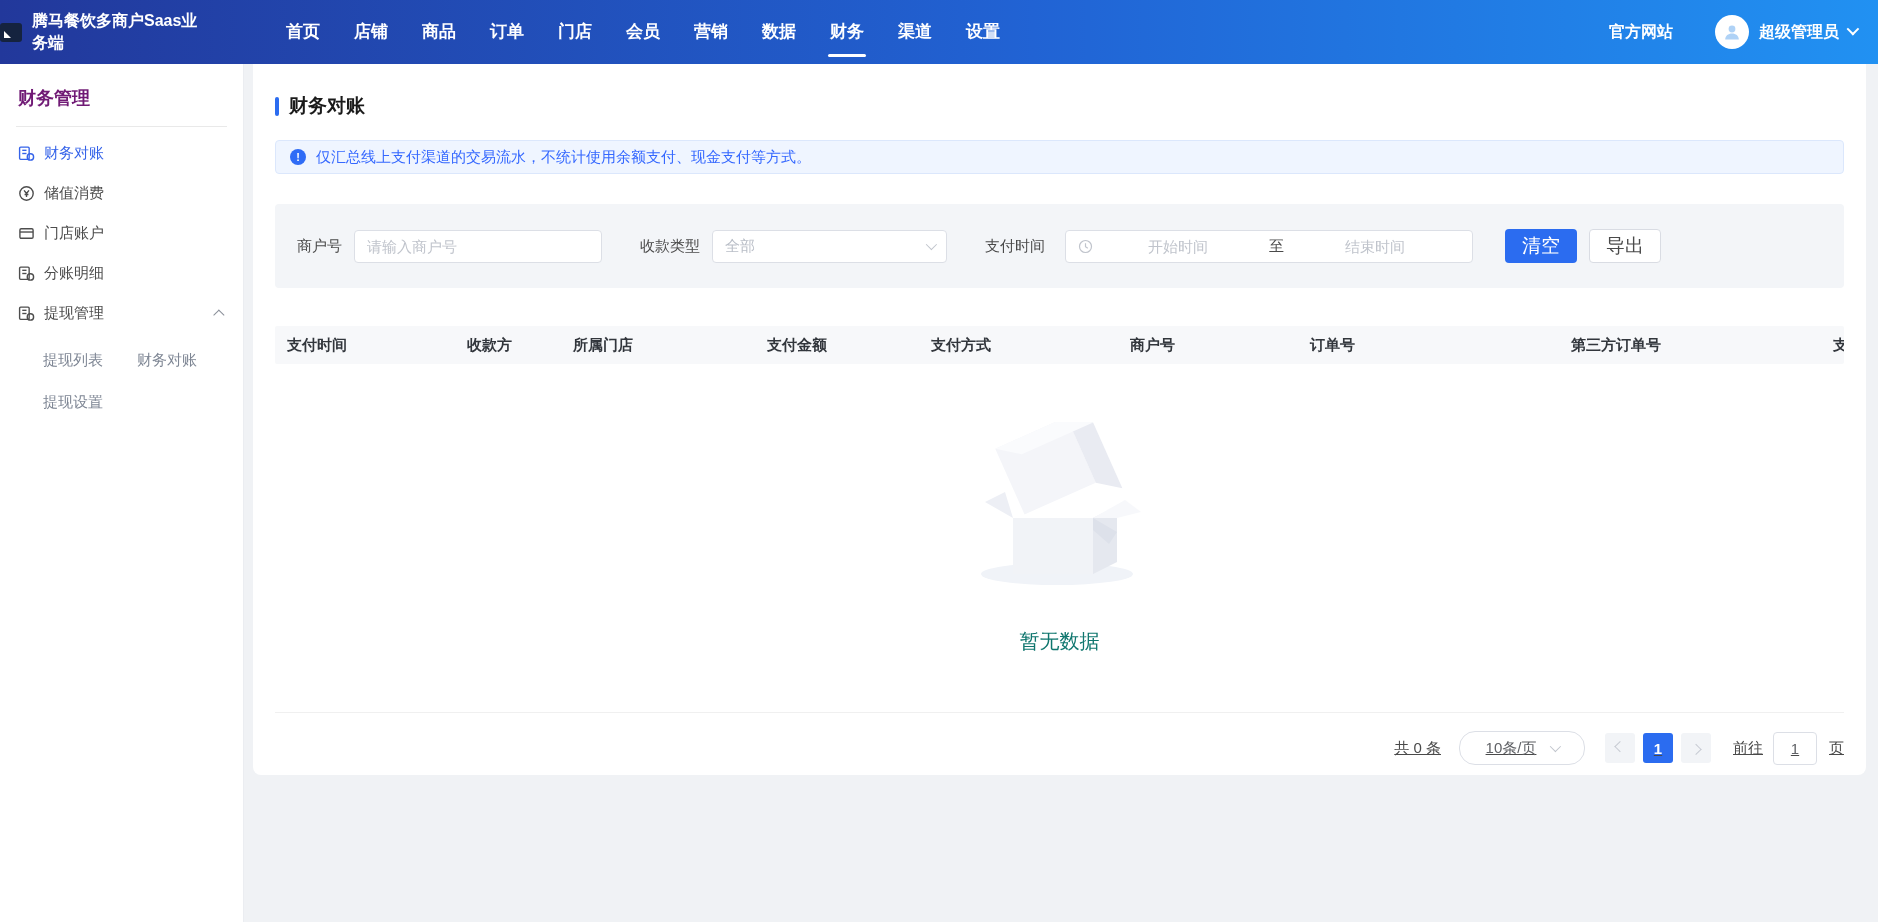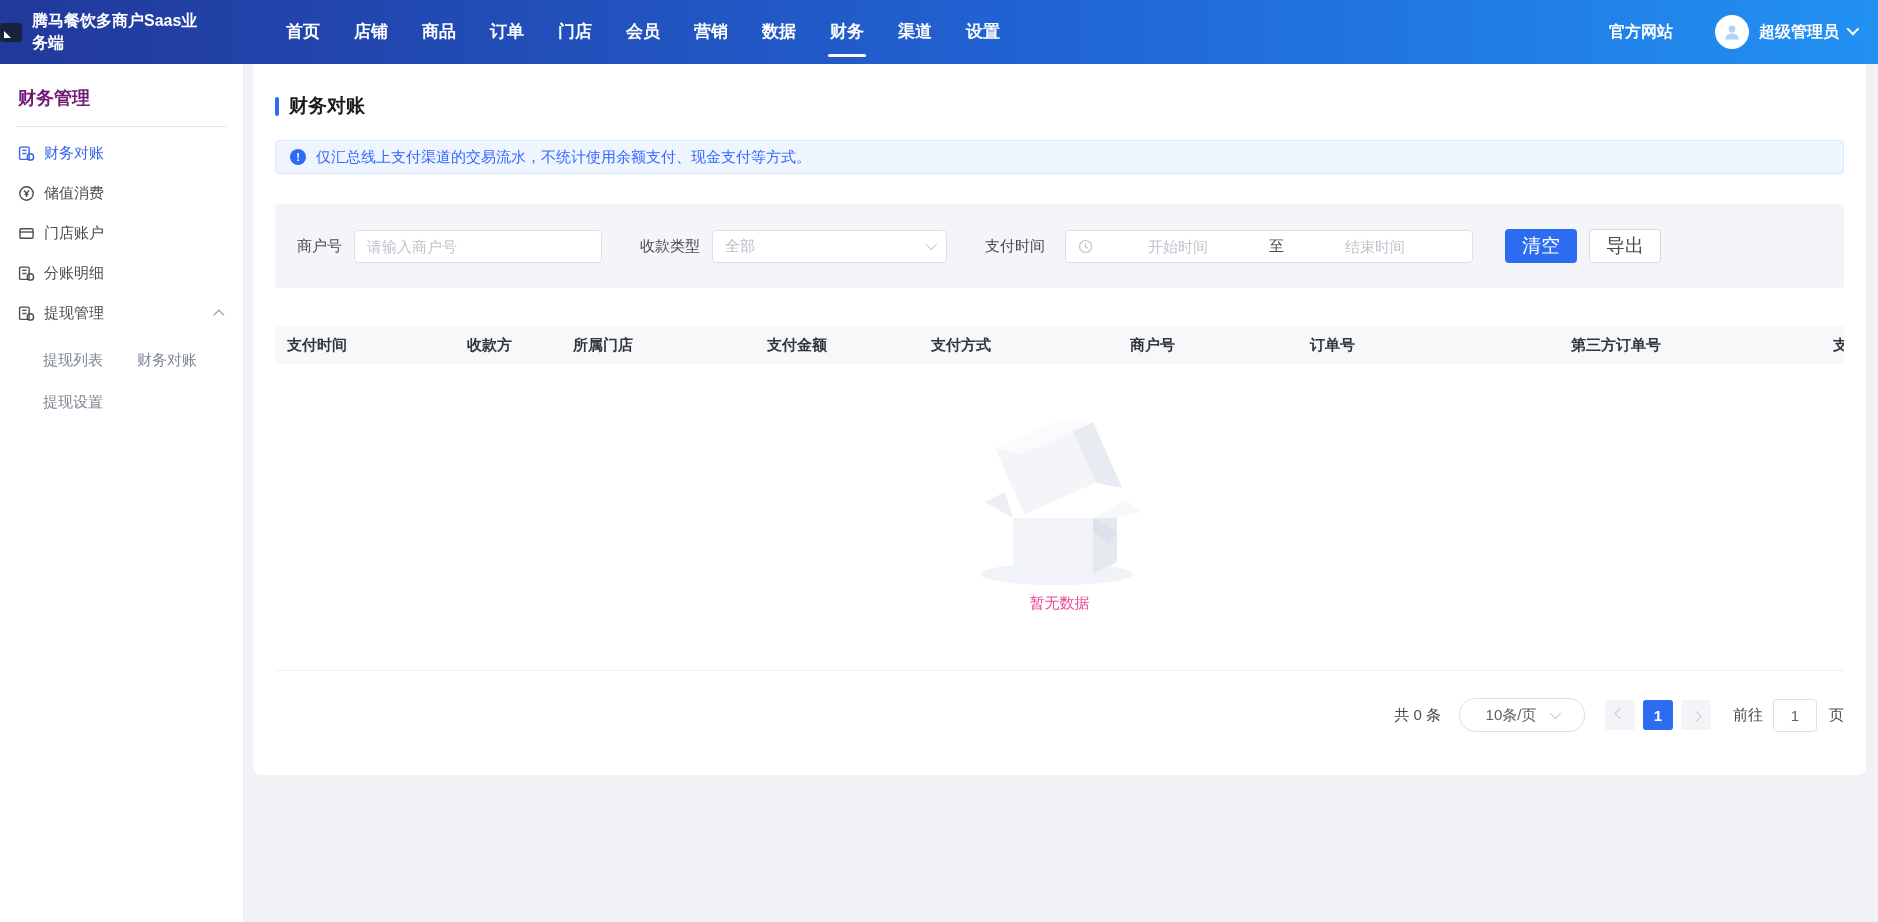--- a/index.html
+++ b/index.html
@@ -140,27 +140,27 @@
     font-size:15px; font-weight:600; color:#32363C; white-space:nowrap;
   }
   .th:nth-child(1){left:12px;}   .th:nth-child(2){left:192px;}
   .th:nth-child(3){left:298px;}  .th:nth-child(4){left:476px;margin-left:16px;}
   .th:nth-child(5){left:656px;}  .th:nth-child(6){left:855px;}
   .th:nth-child(7){left:1035px;} .th:nth-child(8){left:1296px;}
   .th:nth-child(9){left:1558px;}
 
   .empty-wrap { text-align:center; }
   .empty-illustration { margin-top:58px; display:inline-block; }
-  .empty-text { font-size:15px; color:#ec4899; }
+  .empty-text { margin-top:34px; font-size:20px; color:#0f766e; }
 
   .card-divider { height:1px; background:#F0F0F0; margin-top:57px; }
 
   .pagination {
-    margin-top:27px; height:34px; display:flex; align-items:center; justify-content:flex-end;
-    font-size:15px; color:#4A4A4A;
+    margin-top:18px; height:34px; display:flex; align-items:center; justify-content:flex-end;
+    font-size:15px; color:#4A4A4A;text-decoration:underline;
   }
   .pg-total { margin-right:18px; white-space:nowrap; }
   .pg-size {
     width:126px; height:34px; border:1px solid #DCDFE6; border-radius:16px; background:#fff;
     display:flex; align-items:center; justify-content:center; gap:14px; cursor:pointer; margin-right:20px;
   }
   .pg-size-value { color:#606266; }
   .pg-btn {
     width:30px; height:30px; border-radius:3px; background:#F2F4F7; border:none; cursor:pointer;
     display:flex; align-items:center; justify-content:center; margin-right:8px;

